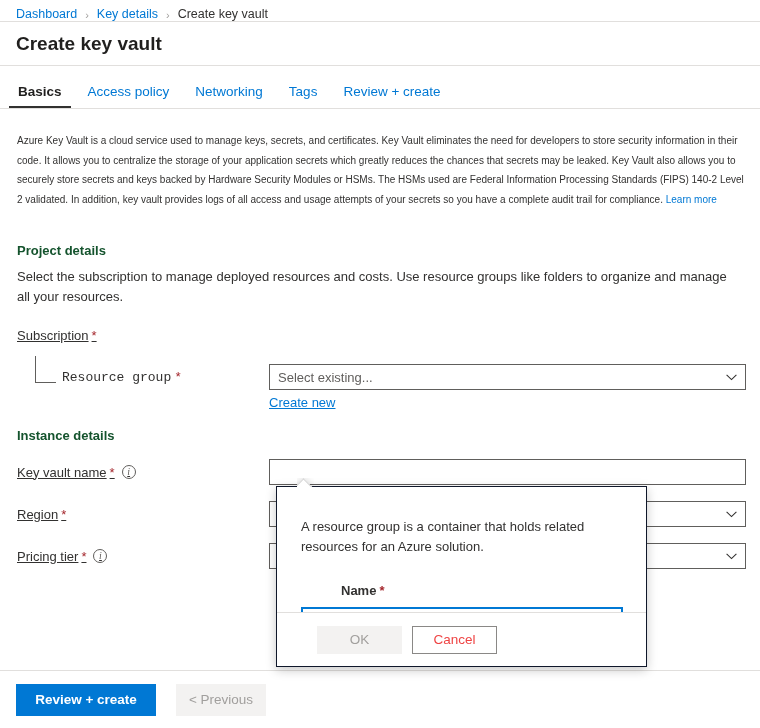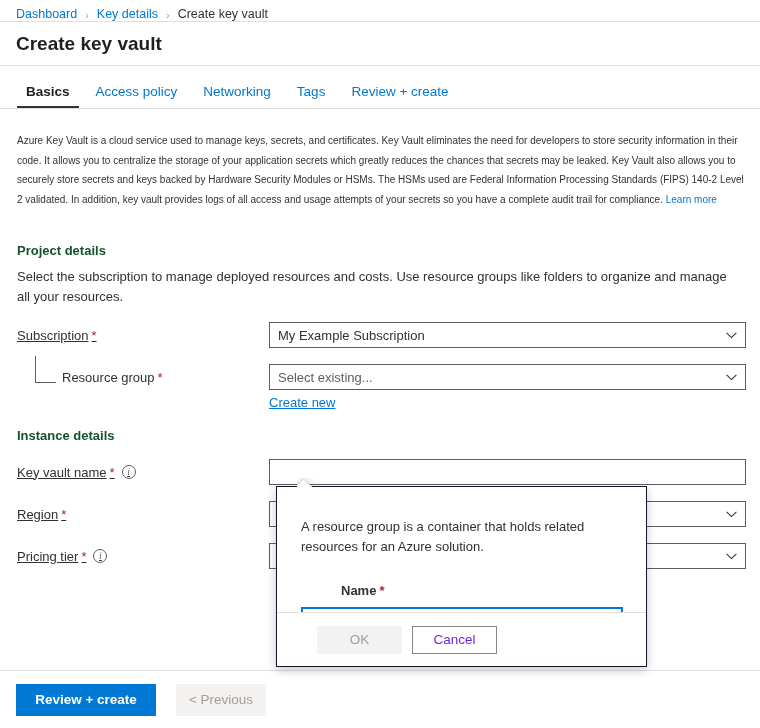--- a/index.html
+++ b/index.html
@@ -58,21 +58,21 @@
     font-size: 19px;
     font-weight: bold;
     color: #201f1e;
   }
 
   
   .tabs {
     display: flex;
     align-items: flex-end;
     height: 43px;
-    padding-left: 17px;
+    padding-left: 9px;
     border-bottom: 1px solid #e1dfdd;
     background: #ffffff;
   }
   .tab {
     position: relative;
     padding: 0 9px 9px 9px;
     margin-right: 8px;
     color: #0078d4;
     font-size: 13.5px;
     cursor: pointer;
@@ -163,20 +163,21 @@
   .chev svg { display: block; }
 
   .indent-line {
     position: relative;
     width: 252px;
     flex: 0 0 252px;
     font-size: 13px;
     padding-left: 45px;
     display: flex;
     align-items: flex-end;
+    font-family: Liberation Mono, monospace;
   }
   .indent-line:before {
     content: "";
     position: absolute;
     left: 18px;
     top: -14px;
     width: 20px;
     height: 26px;
     border-left: 1px solid #605e5c;
     border-bottom: 1px solid #605e5c;
@@ -323,21 +324,21 @@
     color: #a19f9d;
     border: none;
     height: 28px;
     width: 85px;
     font-size: 13.5px;
     font-family: "Liberation Sans", sans-serif;
     cursor: default;
   }
   .btn-cancel {
     background: #ffffff;
-    color: #6d28d9;
+    color: #ef4444;
     border: 1px solid #8a8886;
     height: 28px;
     width: 85px;
     font-size: 13.5px;
     font-family: "Liberation Sans", sans-serif;
     margin-left: 10px;
     cursor: pointer;
   }
 </style>
 </head>
@@ -373,28 +374,20 @@
     </div>
 
     <div class="section-head">Project details</div>
     <div class="section-desc">Select the subscription to manage deployed resources and costs. Use resource groups like folders to organize and manage all your resources.</div>
 
     
     <div class="form-row">
       <div class="form-label">
         <span>Subscription</span>
         <span class="req">*</span>
-      </div>
-      <div class="field">
-        <span>My Example Subscription</span>
-        <span class="chev">
-          <svg width="11" height="7" viewBox="0 0 11 7">
-              <path d="M0.6 0.8 L5.5 5.6 L10.4 0.8" fill="none" stroke="#323130" stroke-width="1.1"></path>
-            </svg>
-        </span>
       </div>
     </div>
 
     
     <div class="form-row">
       <div class="indent-line">
         <span>Resource group</span>
         <span class="req">*</span>
       </div>
       <div class="field placeholder-text">

